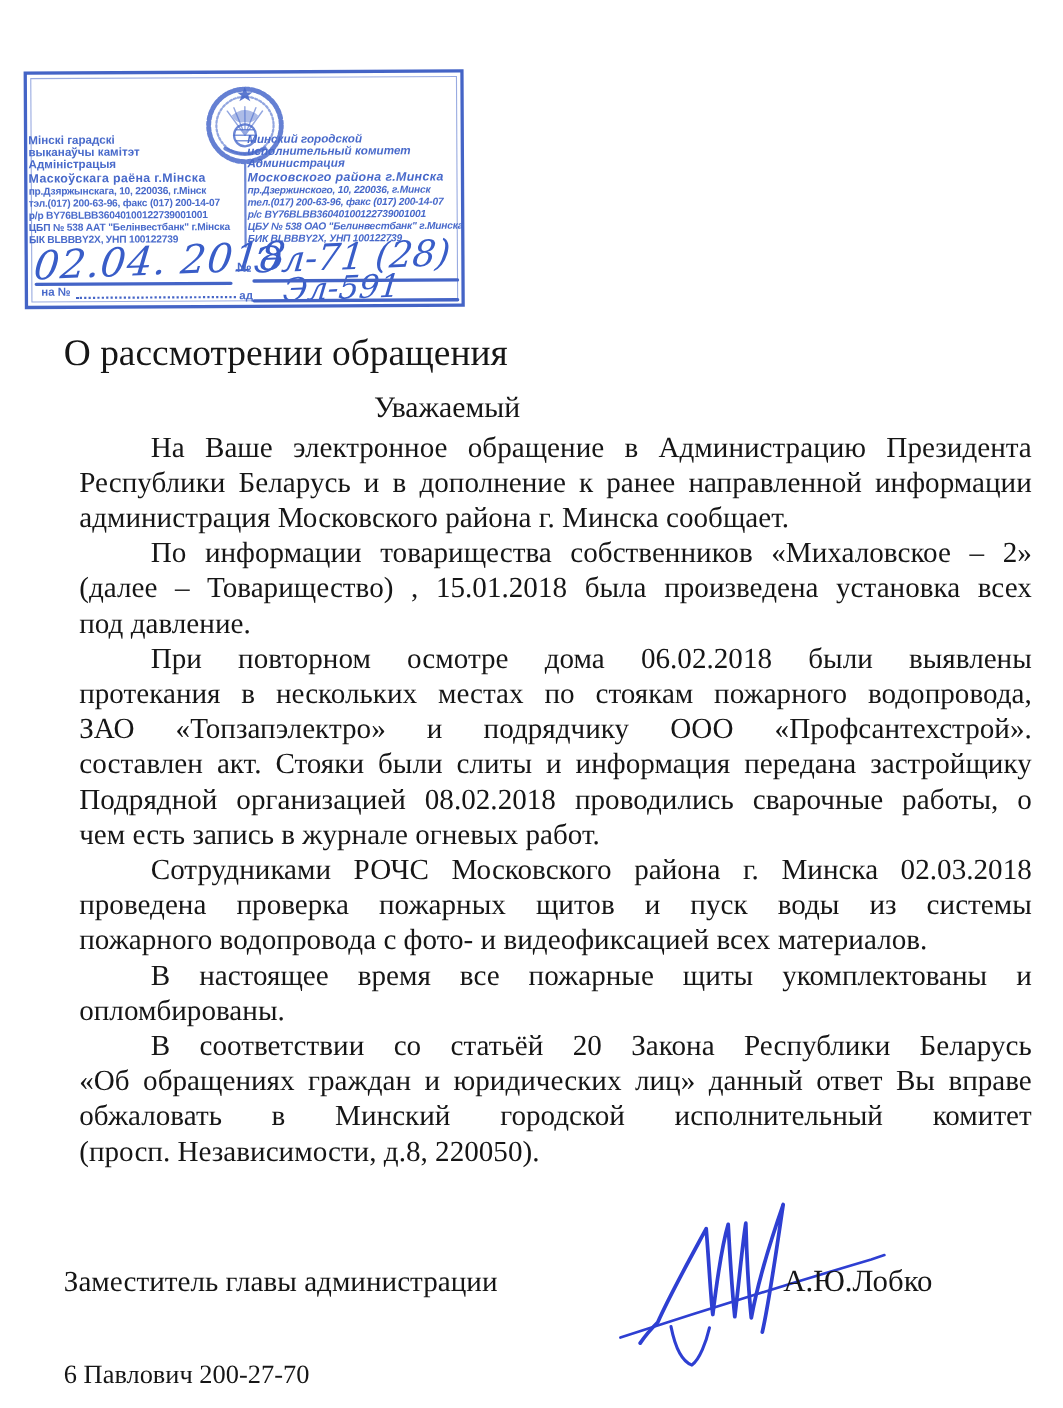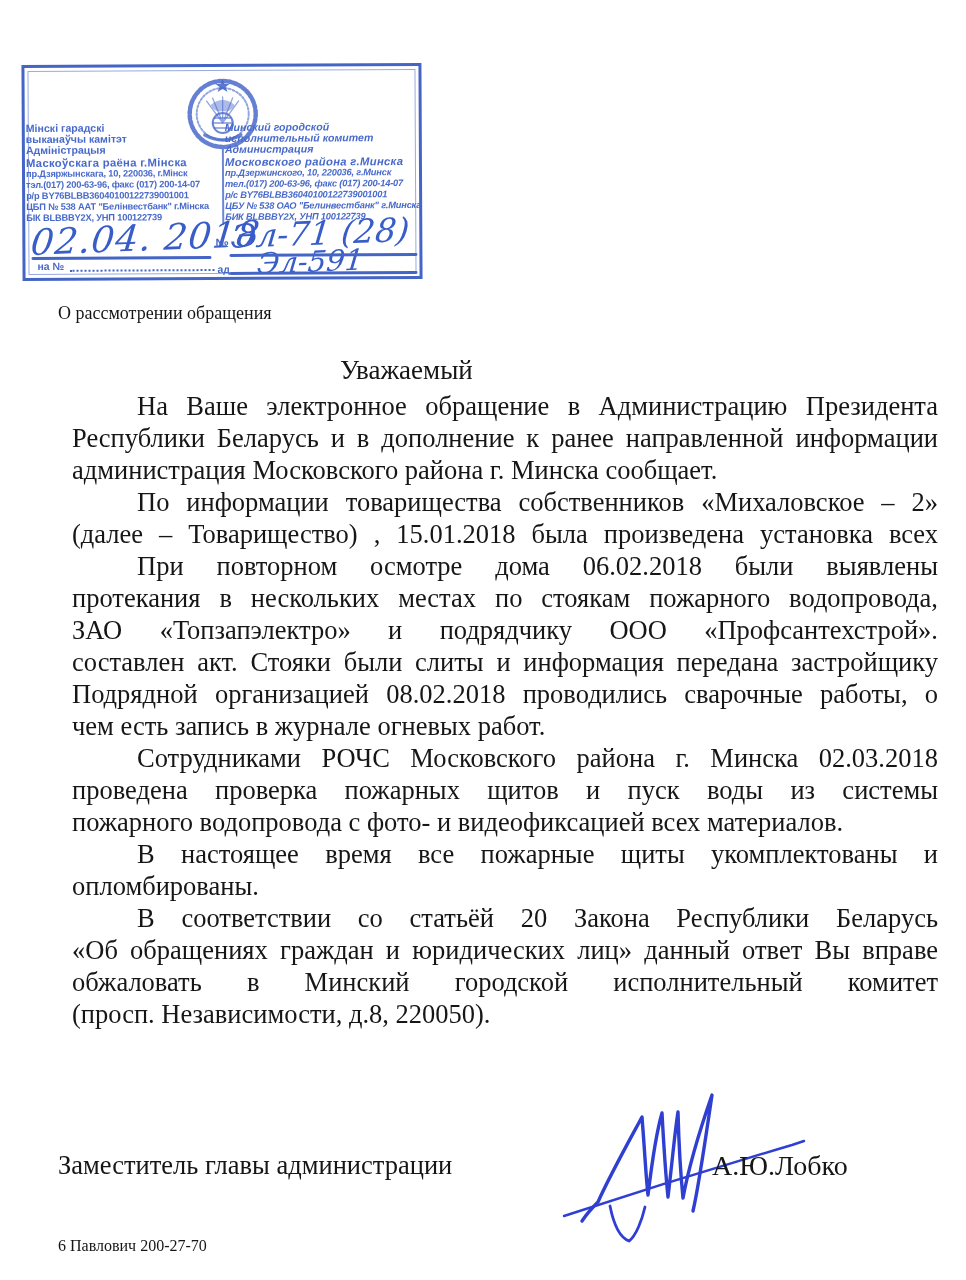--- a/index.html
+++ b/index.html
@@ -30,31 +30,31 @@
   .lbl-no{left:190px;top:170px;font-size:12px;}
   .lbl-nano{left:12px;top:193px;}
   .lbl-ad{left:192px;top:197px;}
   .u{position:absolute;background:#3b5cc4;height:2.5px;border-radius:2px;}
   .u1{left:6px;top:189px;width:180px;}
   .u2{left:204px;top:187px;width:188px;}
   .u3{left:204px;top:205px;width:188px;}
   .u4{position:absolute;left:44px;top:202px;width:145px;border-top:2px dotted #3b5cc4;}
 
   
-  .subject{position:absolute;left:58px;top:303px;font-size:18px;}
+  .subject{position:absolute;left:58px;top:303px;font-size:34px;}
   .salutation{position:absolute;left:340px;top:355px;font-size:27px;}
   .body{position:absolute;left:72px;top:390px;width:866px;font-size:26.5px;}
   .bl{height:32px;line-height:32px;white-space:nowrap;}
   .bl.j{white-space:normal;text-align:justify;text-align-last:justify;overflow:hidden;}
   .bl.ind{padding-left:65px;}
 
   .sig-title{position:absolute;left:58px;top:1150px;font-size:26.5px;}
   .sig-name{position:absolute;left:712px;top:1150px;font-size:28px;}
   .signature{position:absolute;left:552px;top:1080px;}
-  .footer{position:absolute;left:58px;top:1237px;font-size:16px;}
+  .footer{position:absolute;left:58px;top:1237px;font-size:24px;}
 </style>
 </head>
 <body>
 
 <div class="page">
 
   <div class="stamp">
     <svg class="emblem" width="80" height="80" viewBox="0 0 80 80">
       <g stroke="#3f62c8" fill="none" stroke-linecap="round">
         <circle cx="40" cy="41" r="33" stroke-width="4.5" stroke-dasharray="3 2.2" opacity=".85"></circle>
@@ -108,20 +108,21 @@
   <div class="subject">О рассмотрении обращения</div>
   <div class="salutation">Уважаемый</div>
 
   <div class="body">
     <div class="bl j ind">На Ваше электронное обращение в Администрацию Президента</div>
     <div class="bl j">Республики Беларусь и в дополнение к ранее направленной информации</div>
     <div class="bl">администрация Московского района г. Минска сообщает.</div>
 
     <div class="bl j ind">По информации товарищества собственников «Михаловское – 2»</div>
     <div class="bl j">(далее – Товарищество) , 15.01.2018 была произведена установка всех</div>
+    <div class="bl">под давление.</div>
 
     <div class="bl j ind">При повторном осмотре дома 06.02.2018 были выявлены</div>
     <div class="bl j">протекания в нескольких местах по стоякам пожарного водопровода,</div>
     <div class="bl j">ЗАО «Топзапэлектро» и подрядчику ООО «Профсантехстрой».</div>
     <div class="bl j">составлен акт. Стояки были слиты и информация передана застройщику</div>
     <div class="bl j">Подрядной организацией 08.02.2018 проводились сварочные работы, о</div>
     <div class="bl">чем есть запись в журнале огневых работ.</div>
 
     <div class="bl j ind">Сотрудниками РОЧС Московского района г. Минска 02.03.2018</div>
     <div class="bl j">проведена проверка пожарных щитов и пуск воды из системы</div>

